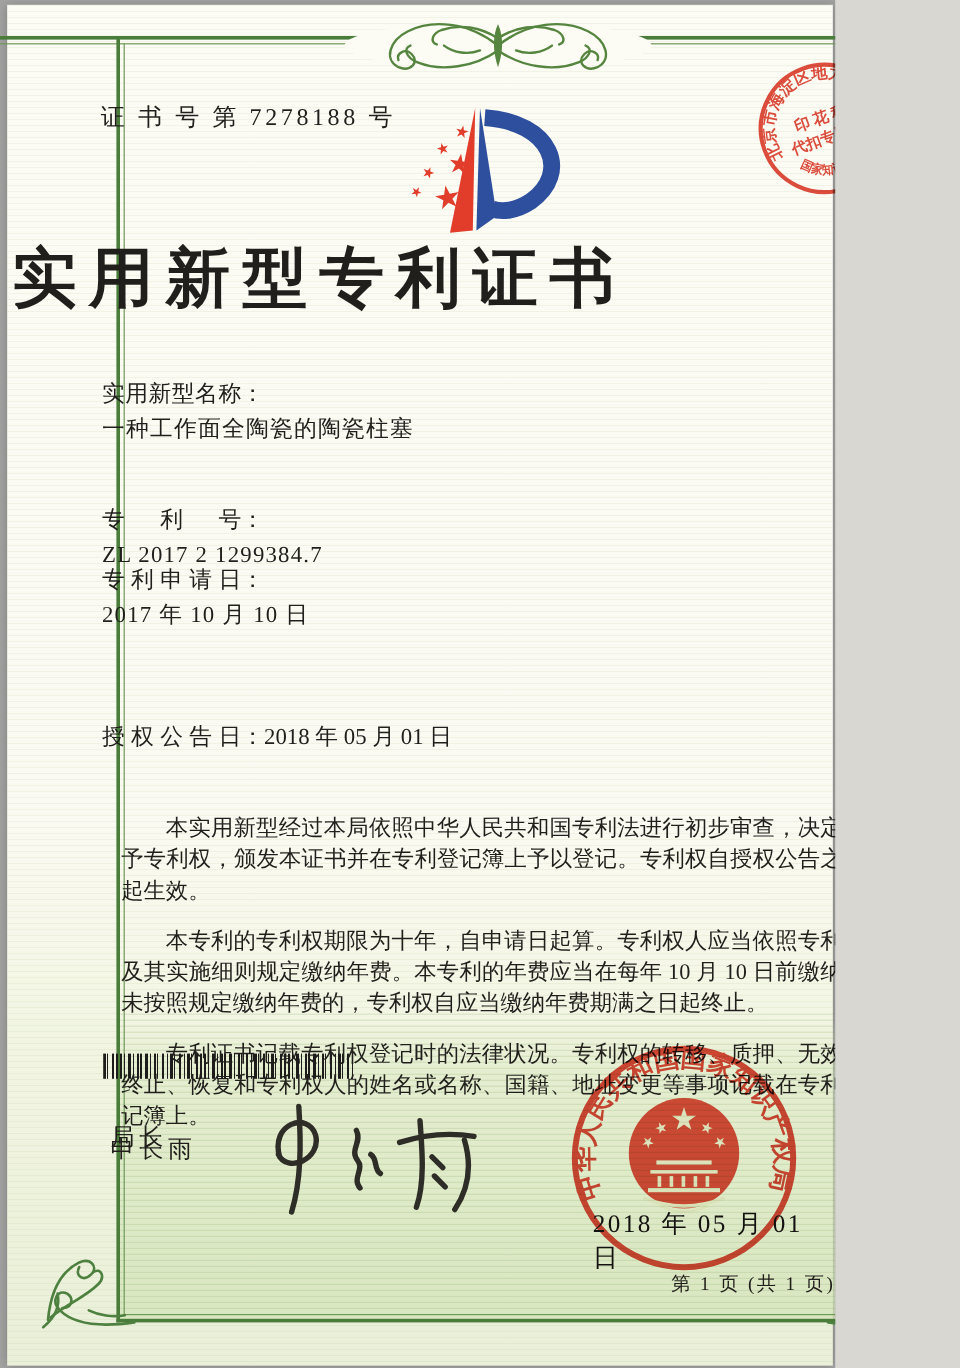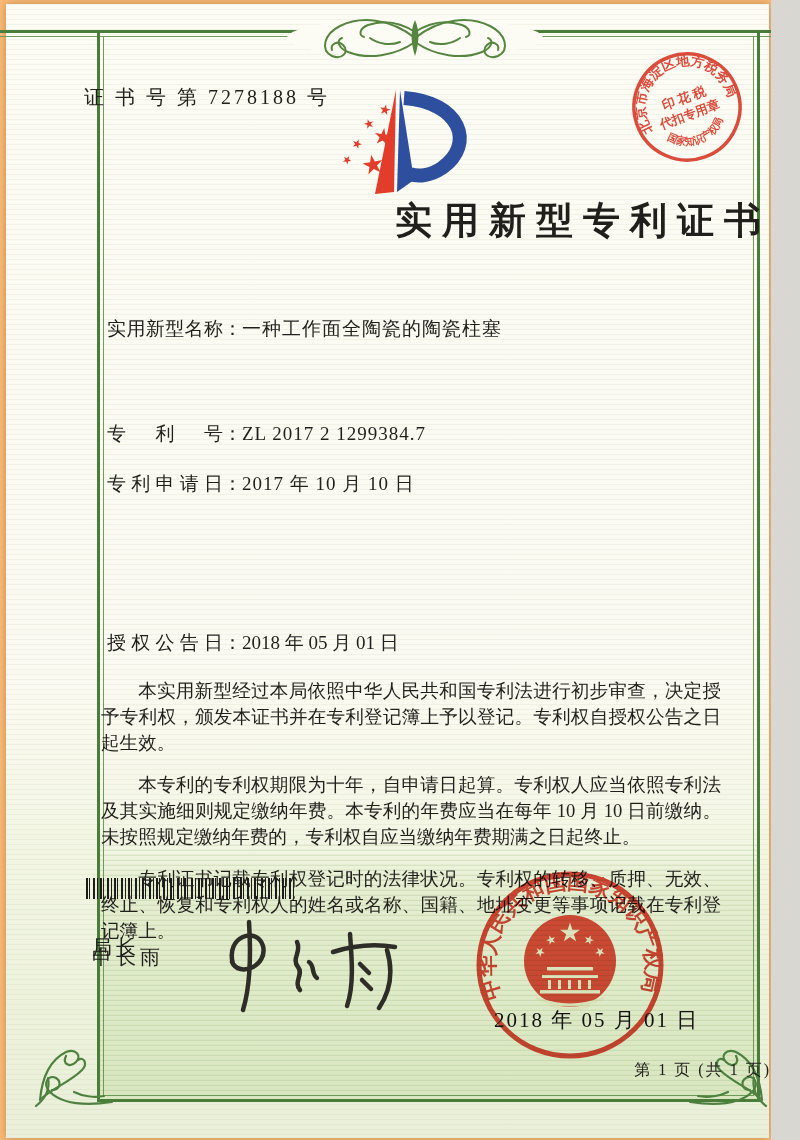--- a/index.html
+++ b/index.html
@@ -1,33 +1,33 @@
 <!DOCTYPE html>
 <html><head>
 <meta charset="utf-8">
 <style>
   html,body{margin:0;padding:0;background:#d8d7d2;}
-  #canvas{position:relative;width:771px;height:1140px;overflow:hidden;
+  #canvas{position:relative;width:696px;height:1140px;overflow:hidden;
     font-family:"Liberation Serif","DejaVu Serif",serif;color:#211f1c;
-    background:#fdba74;}
+    background:#a3a3a3;}
   #paper{position:absolute;left:6px;top:4px;right:2px;bottom:2px;
     background:
       repeating-linear-gradient(180deg, rgba(140,175,105,0.10) 0 1px, rgba(0,0,0,0) 1px 5px),
       linear-gradient(180deg,#fcfbf4 0%,#fbfaf2 60%,#f2f5e2 76%,#e9efd8 100%);
     box-shadow:0 0 8px rgba(60,60,55,.35);}
   .greenzone{position:absolute;left:99px;top:845px;width:658px;height:256px;
     background:
       repeating-linear-gradient(180deg, rgba(120,160,90,0.18) 0 1px, rgba(0,0,0,0) 1px 5px),
       linear-gradient(180deg, rgba(213,229,187,0) 0%, rgba(213,229,187,.45) 20%, rgba(210,227,182,.7) 100%);}
   .hline,.vline{position:absolute;background:#4a7c3a;}
   .thin{background:#6e9a58;}
   .certno{position:absolute;left:84px;top:84px;font-size:20px;letter-spacing:3px;}
-  .title{position:absolute;left:0;top:196px;width:100%;text-align:right;
-    font-size:37px;font-weight:bold;letter-spacing:10px;text-indent:10px;}
-  .frow{position:absolute;left:85px;font-size:19px;line-height:29px;margin-left:22px;}
+  .title{position:absolute;left:0;top:196px;width:100%;text-align:left;
+    font-size:54px;font-weight:bold;letter-spacing:10px;text-indent:10px;}
+  .frow{position:absolute;left:85px;font-size:19px;line-height:29px;}
   .flbl{display:inline-block;width:116px;text-align:justify;text-align-last:justify;vertical-align:top;}
   .fcolon{vertical-align:top;}
   .fval{display:inline-block;vertical-align:top;width:496px;white-space:pre-line;letter-spacing:1px;}
   .grant2{position:absolute;left:455px;font-size:19px;}
   .grant2 .flbl{width:112px;}
   .paras{position:absolute;left:85px;top:662px;width:652px;font-size:18.6px;}
   .paras p{margin:16px;text-indent:2em;line-height:26px;text-align:justify;}
   .barcode{position:absolute;left:86px;top:878px;width:209px;height:21px;
     background:repeating-linear-gradient(90deg,#1d1c1a 0 2px,rgba(0,0,0,0) 2px 3px,#1d1c1a 3px 4px,rgba(0,0,0,0) 4px 7px,#1d1c1a 7px 9px,rgba(0,0,0,0) 9px 11px,#1d1c1a 11px 12px,rgba(0,0,0,0) 12px 14px);}
   .signer{position:absolute;left:92px;font-size:20px;font-family:Liberation Mono, monospace;letter-spacing:4px;}
@@ -122,21 +122,21 @@
 
   <div class="frow" style="top:314px;">
     <span class="flbl">实用新型名称</span><span class="fcolon">：</span><span class="fval">一种工作面全陶瓷的陶瓷柱塞</span>
   </div>
   <div class="frow" style="top:419px;">
     <span class="flbl">专利号</span><span class="fcolon">：</span><span class="fval">ZL 2017 2 1299384.7</span>
   </div>
   <div class="frow" style="top:469px;">
     <span class="flbl">专利申请日</span><span class="fcolon">：</span><span class="fval">2017 年 10 月 10 日</span>
   </div>
-  <div class="frow" style="top:628px;">
+  <div class="frow" style="top:600px;">
     <span class="flbl">授权公告日</span><span class="fcolon">：</span><span>2018 年 05 月 01 日</span>
   </div>
 
   <div class="paras">
     <p>本实用新型经过本局依照中华人民共和国专利法进行初步审查，决定授予专利权，颁发本证书并在专利登记簿上予以登记。专利权自授权公告之日起生效。</p>
     <p>本专利的专利权期限为十年，自申请日起算。专利权人应当依照专利法及其实施细则规定缴纳年费。本专利的年费应当在每年 10 月 10 日前缴纳。未按照规定缴纳年费的，专利权自应当缴纳年费期满之日起终止。</p>
     <p>专利证书记载专利权登记时的法律状况。专利权的转移、质押、无效、终止、恢复和专利权人的姓名或名称、国籍、地址变更等事项记载在专利登记簿上。</p>
   </div>
 
   <div class="barcode"></div>

